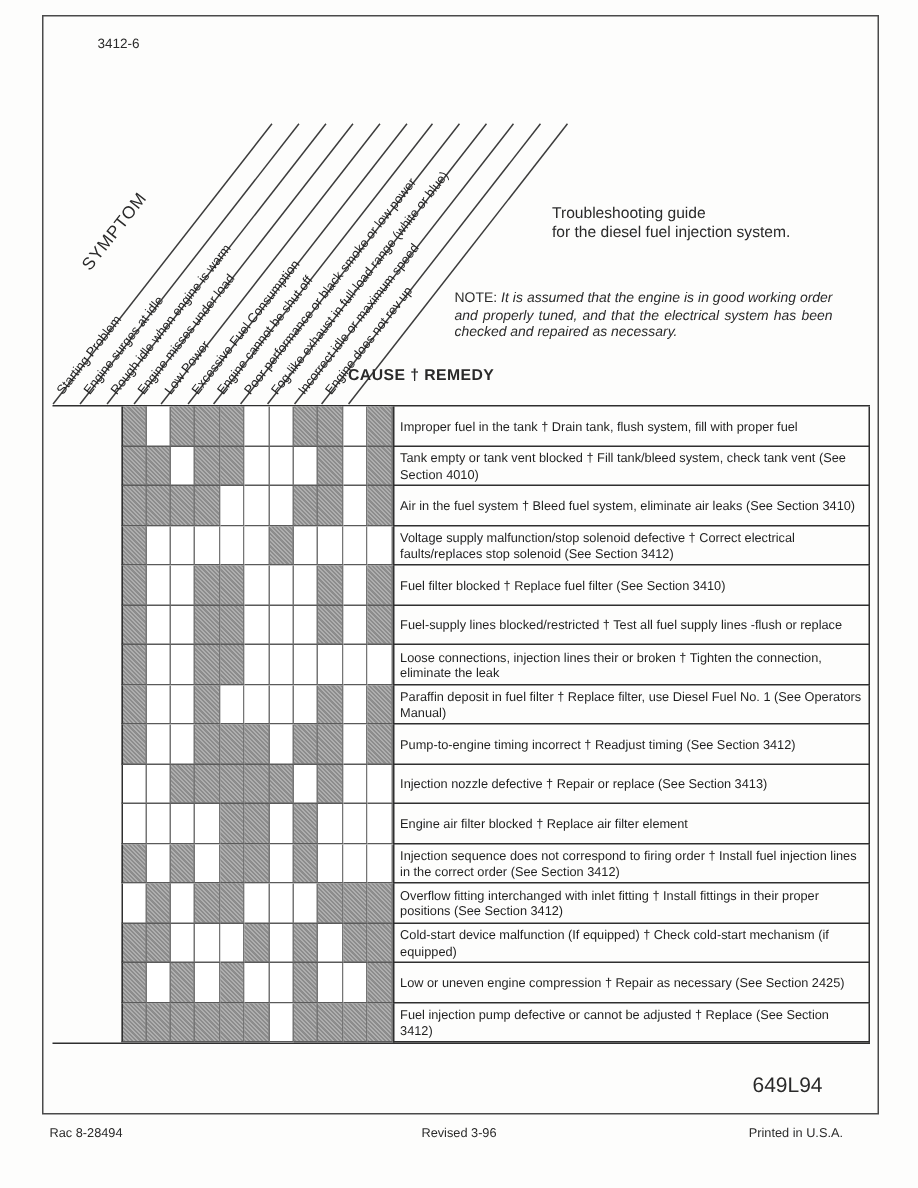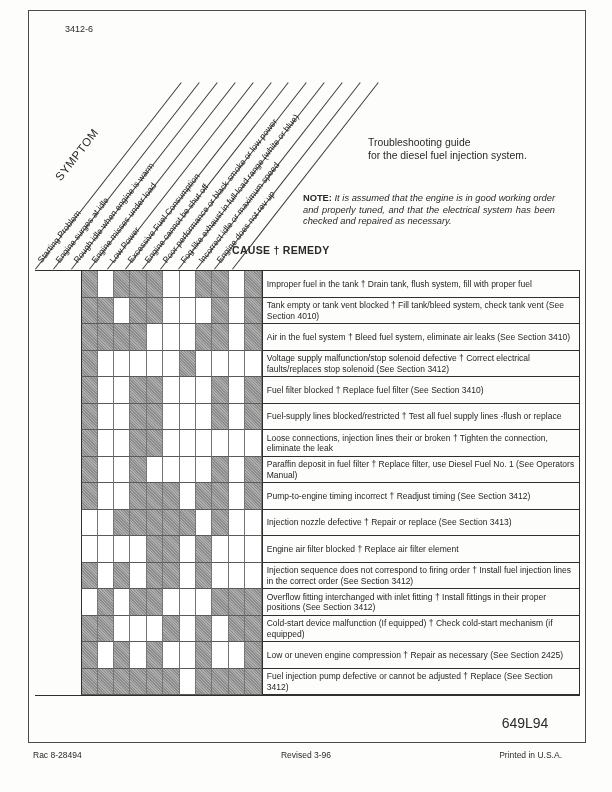--- a/index.html
+++ b/index.html
@@ -13,21 +13,21 @@
         transform:rotate(-52deg);transform-origin:0 0;}
   .symptom-label{position:absolute;height:14px;line-height:14px;font-size:8.6px;
         white-space:nowrap;transform:rotate(-52deg);transform-origin:0 100%;color:#222;}
   #symptom-title{position:absolute;left:64px;top:168px;height:16px;line-height:16px;
         font-size:11.5px;letter-spacing:.6px;white-space:nowrap;
         transform:rotate(-52deg);transform-origin:0 100%;}
   
   #guide-title{position:absolute;left:347px;top:136px;font-size:10.4px;line-height:13px;margin-left:21px;}
   #note-block{position:absolute;left:303px;top:193px;width:252px;font-size:9.3px;
         line-height:11.5px;font-style:italic;text-align:justify;}
-  #note-block b{font-style:normal;font-weight:bold;}
+  #note-block b{font-style:normal;font-weight:normal;}
   #cause-heading{position:absolute;left:232px;top:244px;width:348px;text-align:left;
         font-size:10.5px;font-weight:bold;letter-spacing:.3px;}
   
   #matrix{position:absolute;left:35px;top:270px;width:545px;border-top:1px solid #2f2f2f;
         border-bottom:1px solid #2f2f2f;}
   .mrow{display:flex;height:26.5px;box-sizing:border-box;padding-left:46px;}
   .mcell{width:17.91px;box-sizing:border-box;border-right:1px solid #757575;
         border-bottom:1px solid #5a5a5a;background:#fff;}
   .mcell:first-child{border-left:1.2px solid #2f2f2f;}
   .mcell.shaded{background-color:#9a9a9a;

